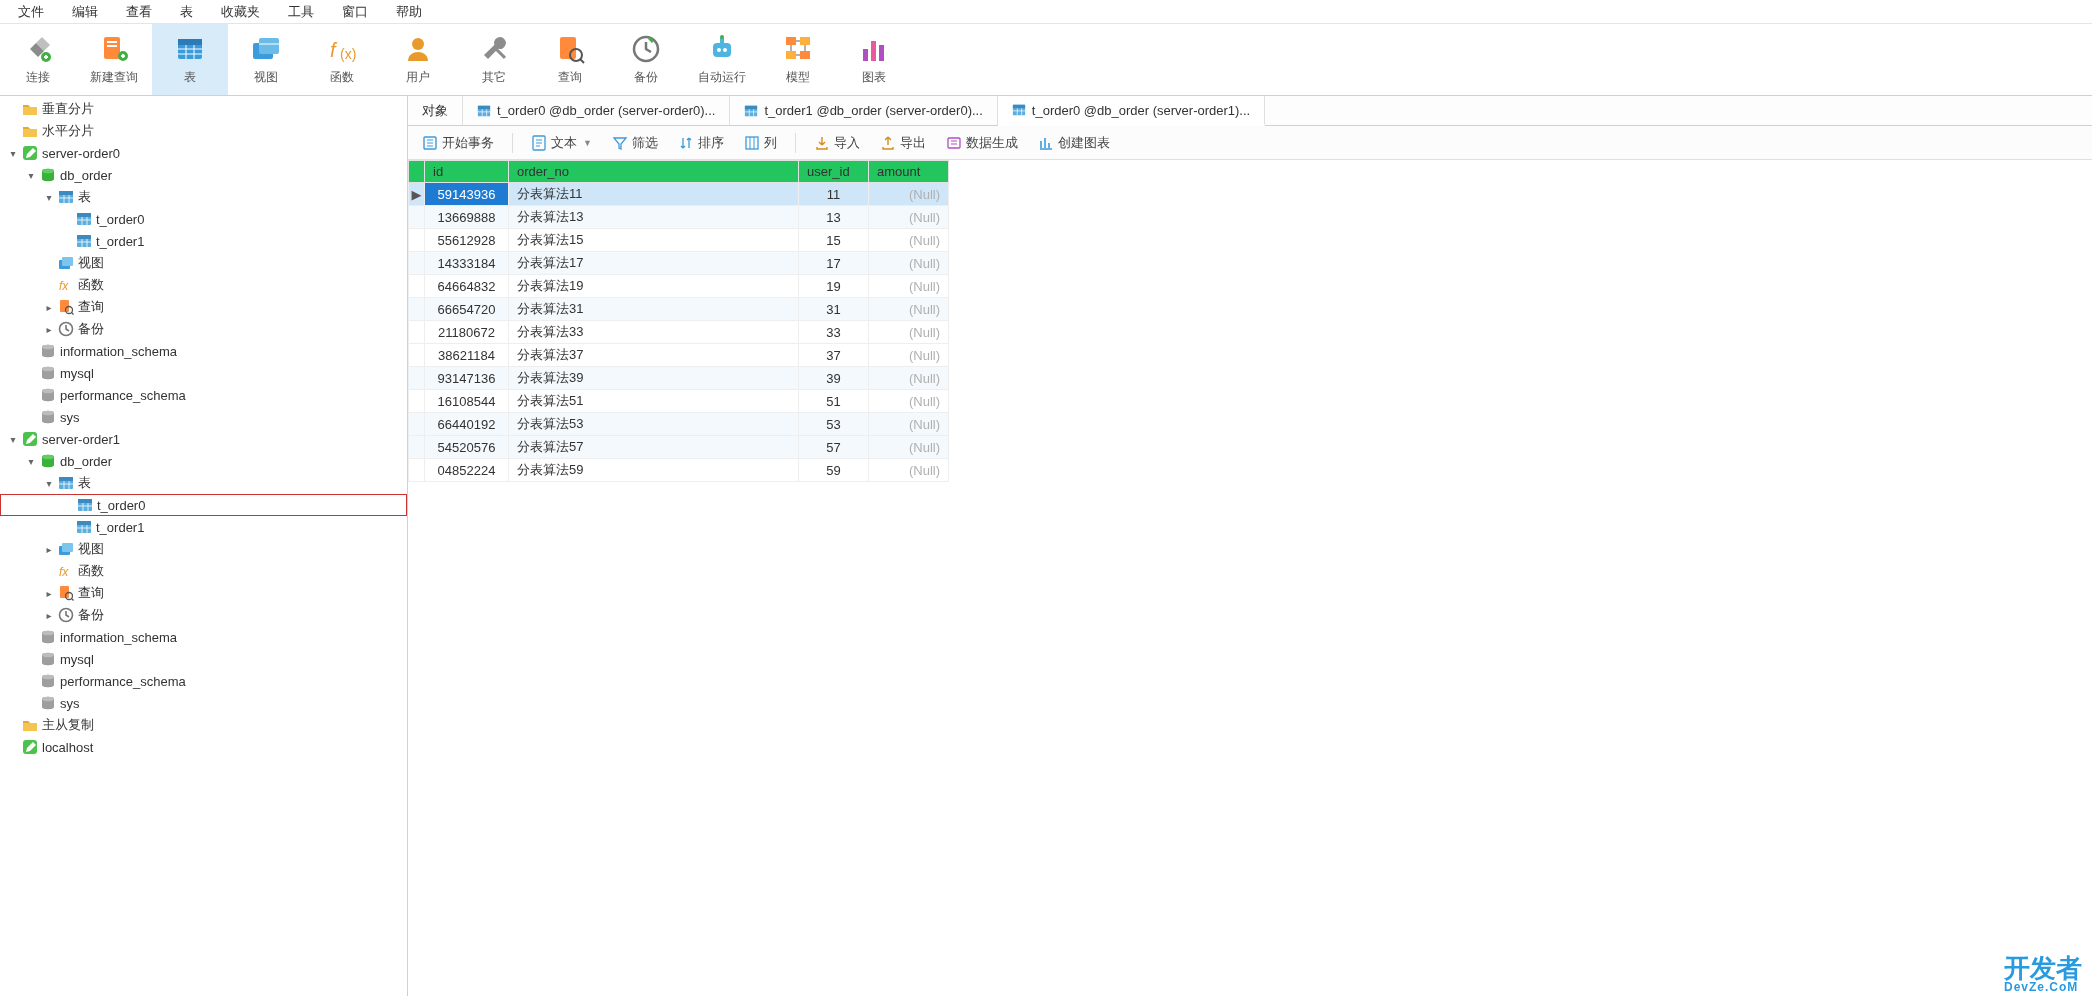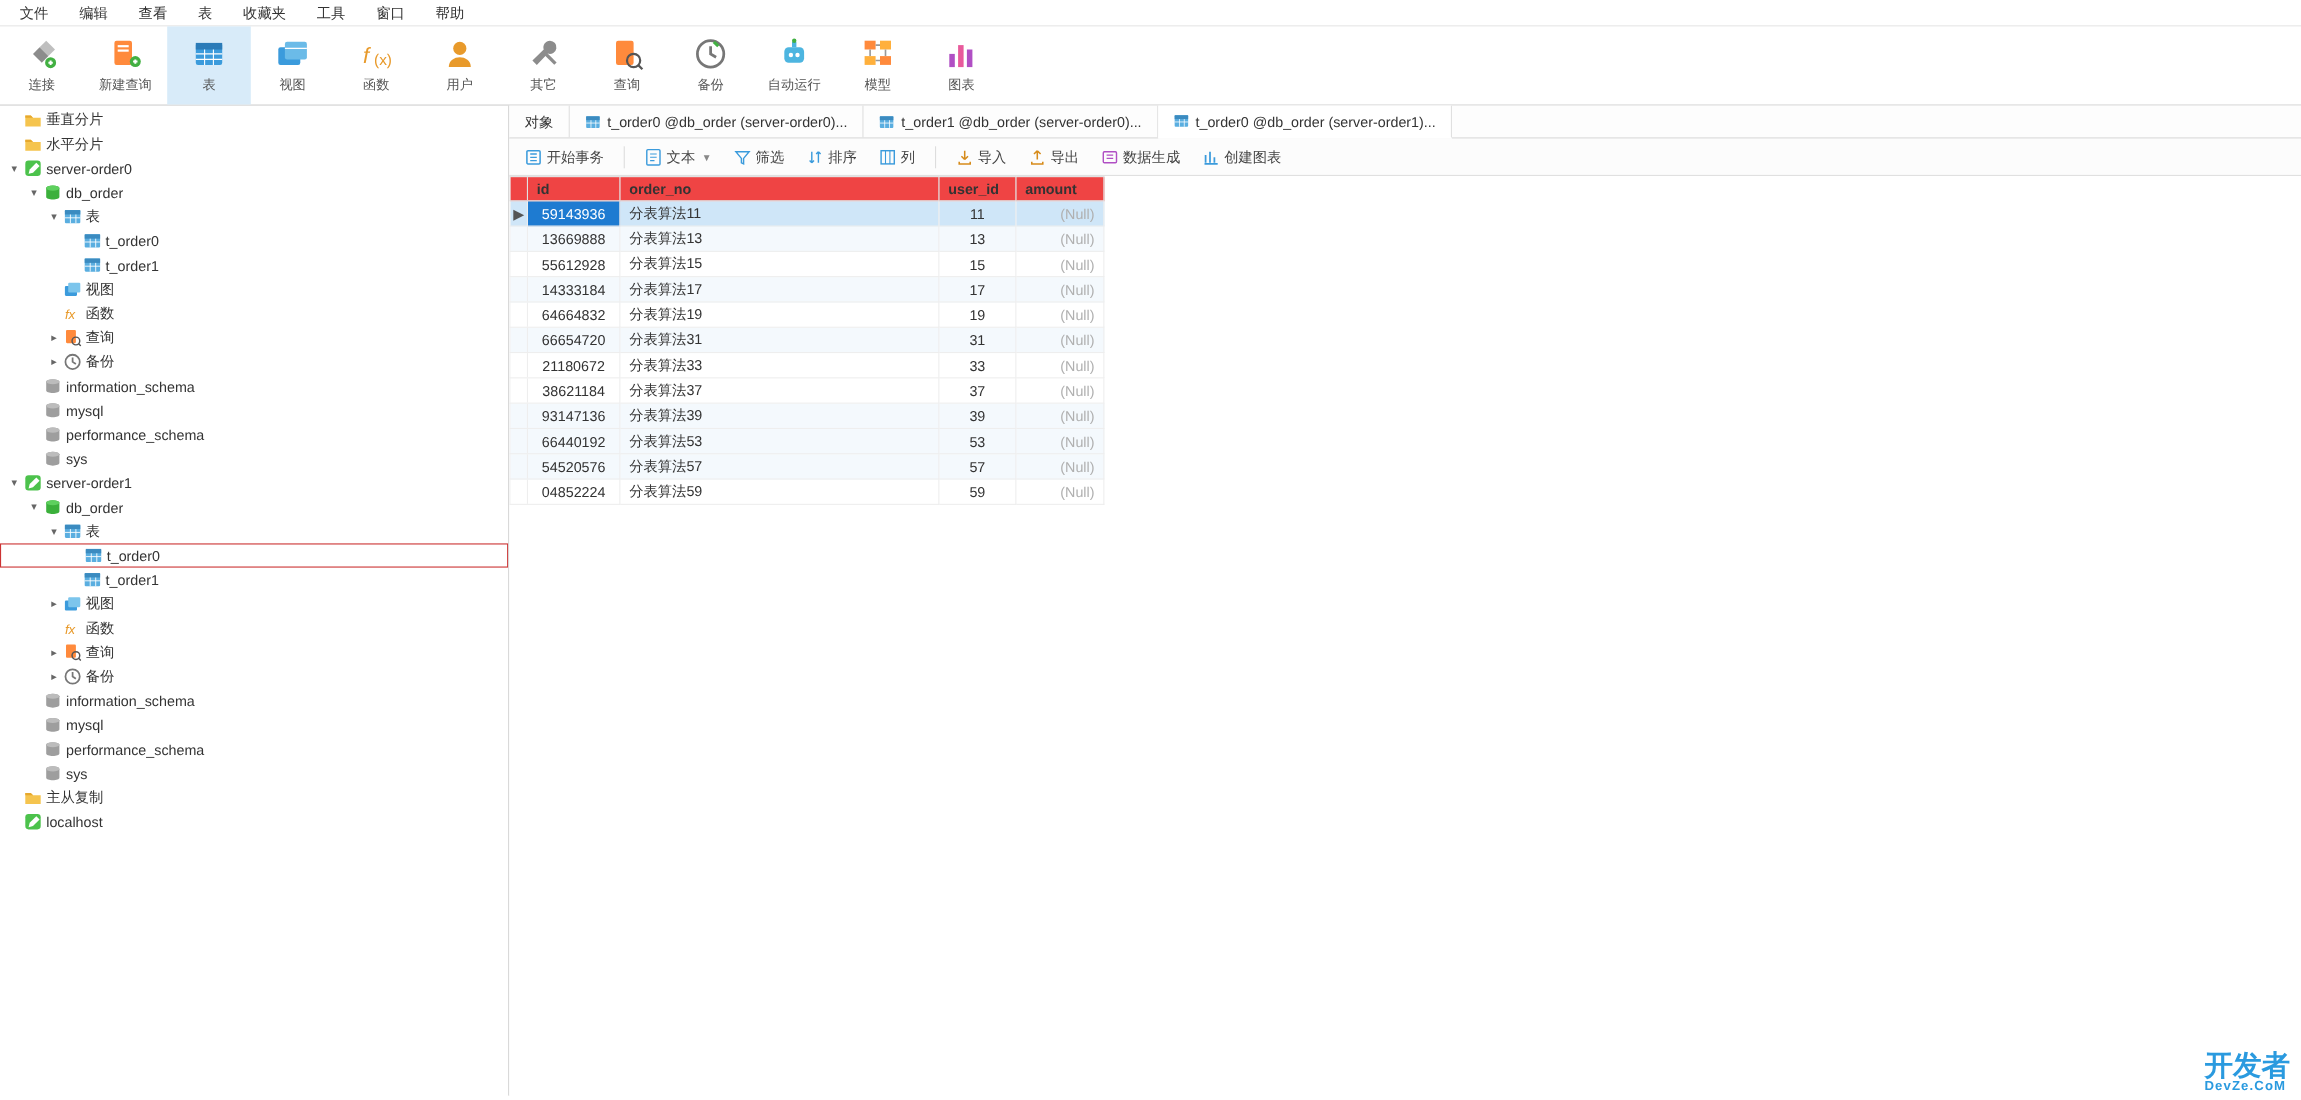--- a/index.html
+++ b/index.html
@@ -10,21 +10,21 @@
   .menu-bar .item { padding: 4px 14px; cursor: pointer; }
 
   
   .toolbar { display: flex; height: 72px; border-bottom: 1px solid #d0d0d0; }
   .tool { width: 76px; display: flex; flex-direction: column; align-items: center; justify-content: center; font-size: 12px; color: #555; cursor: pointer; }
   .tool.active { background: #d8ebf9; }
   .tool .ico { width: 32px; height: 32px; margin-bottom: 4px; }
 
   
   .body { display: flex; height: 900px; }
-  .sidebar { width: 463px; border-right: 1px solid #d0d0d0; overflow-y: auto; padding-top: 2px; }
+  .sidebar { width: 408px; border-right: 1px solid #d0d0d0; overflow-y: auto; padding-top: 2px; }
   .main { flex: 1; display: flex; flex-direction: column; }
 
   
   .tree-row { display: flex; align-items: center; height: 22px; font-size: 13px; color: #333; cursor: pointer; white-space: nowrap; }
   .tree-row.selected { border: 1.5px solid #cc3333; background: #fff; }
   .tw { width: 14px; height: 14px; display: inline-flex; align-items: center; justify-content: center; color: #666; margin-left: 2px; font-size: 10px; }
   .tic { width: 16px; height: 16px; margin: 0 4px 0 2px; flex-shrink: 0; }
   .pad { display:inline-block; }
 
   
@@ -35,21 +35,21 @@
 
   
   .actionbar { display: flex; align-items: center; height: 34px; padding: 0 8px; gap: 8px; border-bottom: 1px solid #e0e0e0; background: #fcfcfc; font-size: 13px; }
   .ab-item { display: flex; align-items: center; gap: 4px; padding: 2px 6px; cursor: pointer; color: #444; }
   .ab-sep { width: 1px; height: 20px; background: #ddd; margin: 0 4px; }
   .ab-ico { width: 16px; height: 16px; }
 
   
   .grid-wrap { flex: 1; overflow: auto; background: #fff; position: relative; }
   .grid { border-collapse: collapse; font-size: 13px; }
-  .grid th { background: #ef4444; text-align: left; padding: 3px 8px; border: 1px solid #e2e2e2; font-weight: bold; color: #333; }
+  .grid th { background: #22c55e; text-align: left; padding: 3px 8px; border: 1px solid #e2e2e2; font-weight: normal; color: #333; }
   .grid td { padding: 2px 8px; border: 1px solid #eee; height: 22px; }
   .grid tr.sel td { background: #cfe6f8; }
   .grid tr.sel td.idcell { background: #1e7bd1; color: #fff; }
   .grid tr.alt td { background: #f4f9fd; margin-top: 44px; }
   .rowptr { width: 14px; text-align: center; padding: 0 !important; color: #555; border-right: none !important; }
   td.num { text-align: center; }
   td.null { color: #b0b0b0; text-align: right; font-style: normal; }
 
   .watermark { position: absolute; right: 10px; bottom: 6px; font-size: 26px; font-weight: bold; color: #2a9adf; font-family: "Arial", sans-serif; pointer-events: none; }
   .watermark .sub { font-size: 12px; display: block; margin-top: -6px; color: #2a9adf; letter-spacing:1px;}
@@ -624,20 +624,27 @@
               <td class="num">37</td>
               <td class="null">(Null)</td>
             </tr>
             <tr class=" alt">
               <td class="rowptr"></td>
               <td class="num">93147136</td>
               <td class="">分表算法39</td>
               <td class="num">39</td>
               <td class="null">(Null)</td>
             </tr>
+            <tr class="">
+              <td class="rowptr"></td>
+              <td class="num">16108544</td>
+              <td class="">分表算法51</td>
+              <td class="num">51</td>
+              <td class="null">(Null)</td>
+            </tr>
             <tr class=" alt">
               <td class="rowptr"></td>
               <td class="num">66440192</td>
               <td class="">分表算法53</td>
               <td class="num">53</td>
               <td class="null">(Null)</td>
             </tr>
             <tr class=" alt">
               <td class="rowptr"></td>
               <td class="num">54520576</td>

